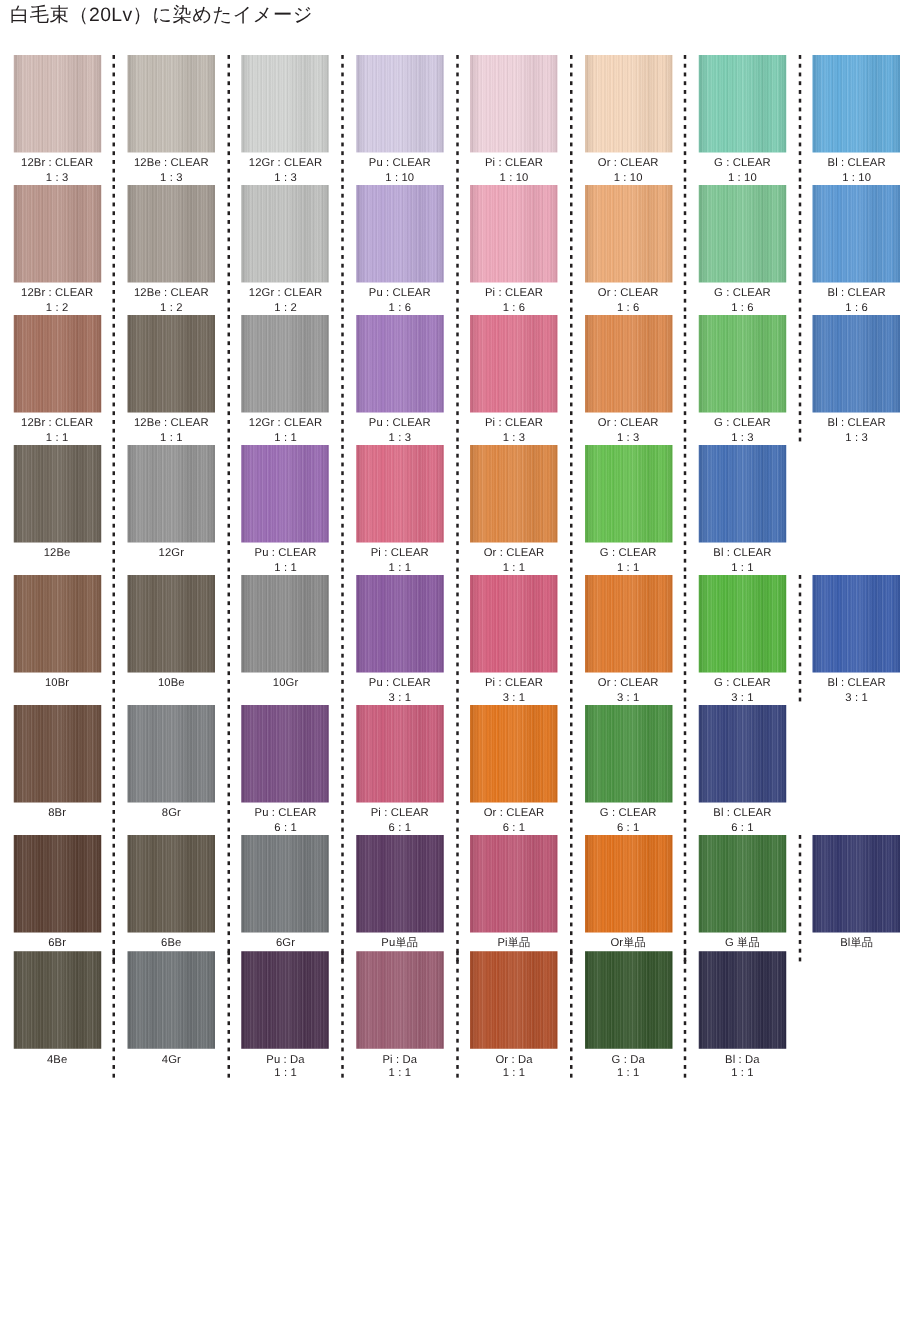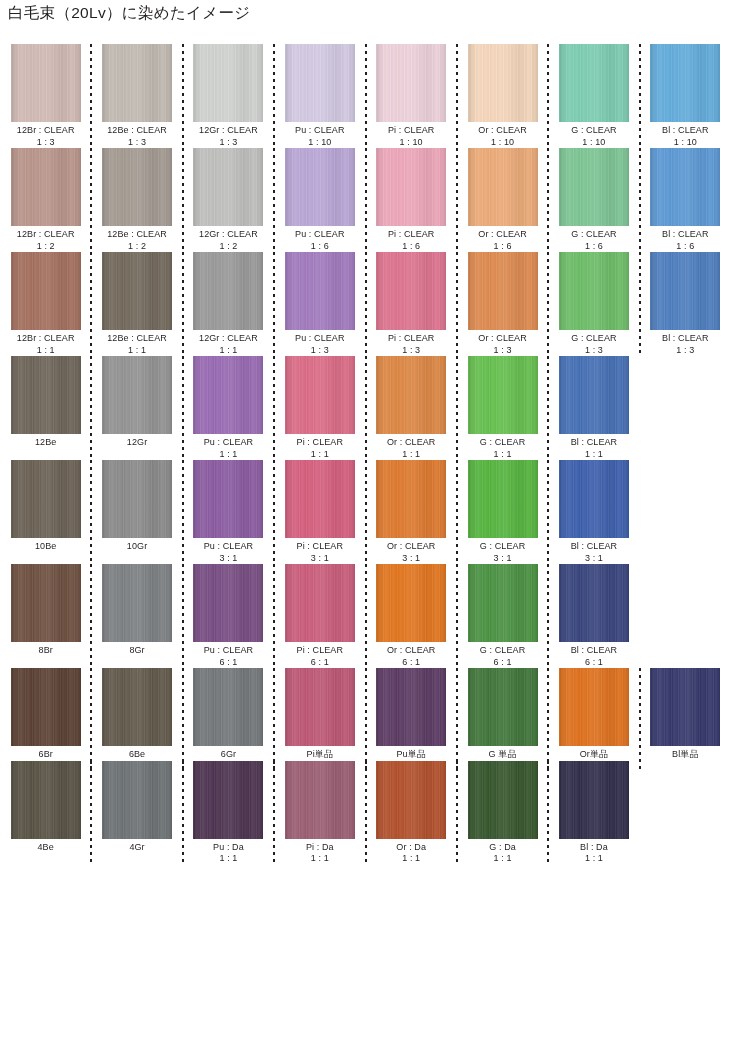--- a/index.html
+++ b/index.html
@@ -283,20 +283,25 @@
           <div class="caption"><span>G : CLEAR</span><span class="line2">1 : 1</span></div>
           <div class="divider" style="height: 104px;"></div>
         </div>
         <div class="swatch-col">
           <div class="swatch" style="height: 78px; background-color: rgb(69, 112, 182);"></div>
           <div class="caption"><span>Bl : CLEAR</span><span class="line2">1 : 1</span></div>
         </div>
       </div>
       <div class="swatch-row">
         <div class="swatch-col">
+          <div class="swatch" style="height: 78px; background-color: rgb(133, 96, 75);"></div>
+          <div class="caption"><span>10Br</span></div>
+          <div class="divider" style="height: 104px;"></div>
+        </div>
+        <div class="swatch-col">
           <div class="swatch" style="height: 78px; background-color: rgb(107, 97, 84);"></div>
           <div class="caption"><span>10Be</span></div>
           <div class="divider" style="height: 104px;"></div>
         </div>
         <div class="swatch-col">
           <div class="swatch" style="height: 78px; background-color: rgb(139, 139, 139);"></div>
           <div class="caption"><span>10Gr</span></div>
           <div class="divider" style="height: 104px;"></div>
         </div>
         <div class="swatch-col">
@@ -370,40 +375,40 @@
           <div class="swatch" style="height: 78px; background-color: rgb(98, 89, 75);"></div>
           <div class="caption"><span>6Be</span></div>
           <div class="divider" style="height: 104px;"></div>
         </div>
         <div class="swatch-col">
           <div class="swatch" style="height: 78px; background-color: rgb(116, 120, 123);"></div>
           <div class="caption"><span>6Gr</span></div>
           <div class="divider" style="height: 104px;"></div>
         </div>
         <div class="swatch-col">
+          <div class="swatch" style="height: 78px; background-color: rgb(92, 58, 99);"></div>
+          <div class="caption"><span>Pu単品</span></div>
+          <div class="divider" style="height: 104px;"></div>
+        </div>
+        <div class="swatch-col">
           <div class="swatch" style="height: 78px; background-color: rgb(191, 87, 117);"></div>
           <div class="caption"><span>Pi単品</span></div>
           <div class="divider" style="height: 104px;"></div>
         </div>
         <div class="swatch-col">
-          <div class="swatch" style="height: 78px; background-color: rgb(92, 58, 99);"></div>
-          <div class="caption"><span>Pu単品</span></div>
+          <div class="swatch" style="height: 78px; background-color: rgb(225, 113, 28);"></div>
+          <div class="caption"><span>Or単品</span></div>
           <div class="divider" style="height: 104px;"></div>
         </div>
         <div class="swatch-col">
           <div class="swatch" style="height: 78px; background-color: rgb(64, 118, 58);"></div>
           <div class="caption"><span>G 単品</span></div>
           <div class="divider" style="height: 104px;"></div>
         </div>
         <div class="swatch-col">
-          <div class="swatch" style="height: 78px; background-color: rgb(225, 113, 28);"></div>
-          <div class="caption"><span>Or単品</span></div>
-          <div class="divider" style="height: 104px;"></div>
-        </div>
-        <div class="swatch-col">
           <div class="swatch" style="height: 78px; background-color: rgb(53, 56, 108);"></div>
           <div class="caption"><span>Bl単品</span></div>
         </div>
       </div>
       <div class="swatch-row">
         <div class="swatch-col">
           <div class="swatch" style="height: 78px; background-color: rgb(87, 82, 67);"></div>
           <div class="caption"><span>4Be</span></div>
           <div class="divider" style="height: 104px;"></div>
         </div>

